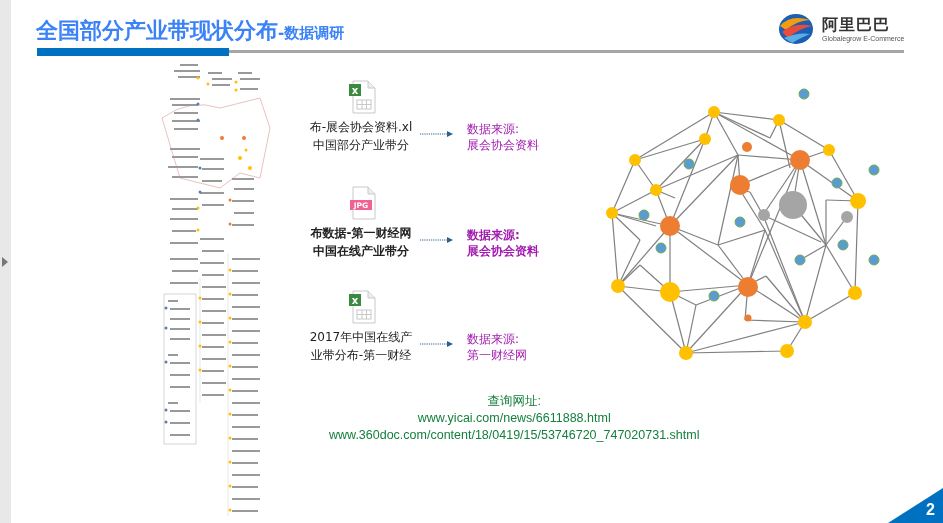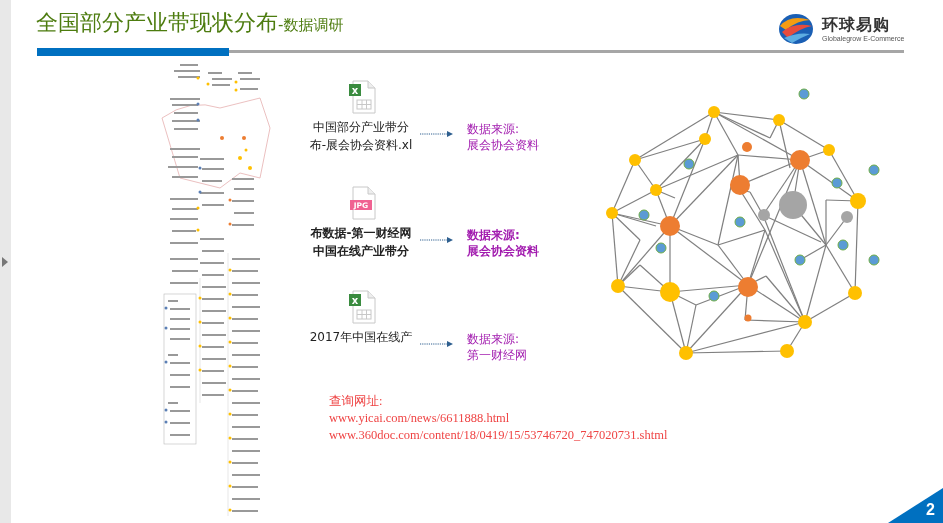--- a/index.html
+++ b/index.html
@@ -1,35 +1,35 @@
 <!DOCTYPE html>
 <html><head>
 <meta charset="utf-8">
 <style>
   * { margin:0; padding:0; box-sizing:border-box; }
   html, body { width:943px; height:523px; overflow:hidden; background:#ffffff; }
   body { position:relative; font-family:"Liberation Sans","DejaVu Sans",sans-serif; color:#333; }
   .left-stripe { position:absolute; left:0; top:0; width:11px; height:523px; background:#e8e8e8; }
   .play-icon { position:absolute; left:2px; top:257px; width:0; height:0; border-top:5px solid transparent; border-bottom:5px solid transparent; border-left:6px solid #777; }
-  .title { position:absolute; left:36px; top:8px; font-size:22px; font-weight:normal; color:#4d7c0f; font-family:"DejaVu Sans",sans-serif; letter-spacing:0px; white-space:nowrap; }
+  .title { position:absolute; left:36px; top:16px; font-size:22px; font-weight:bold; color:#3b82f6; font-family:"DejaVu Sans",sans-serif; letter-spacing:0px; white-space:nowrap; }
   .title .sub { font-size:15px; }
   .bar-blue { position:absolute; left:37px; top:48px; width:192px; height:8px; background:#0070c0; }
   .bar-gray { position:absolute; left:229px; top:50px; width:675px; height:3px; background:#a6a6a6; }
   .logo { position:absolute; left:776px; top:12px; display:flex; align-items:center; }
   .logo-mark { width:40px; height:34px; }
   .logo-text { margin-left:6px; }
   .logo-cn { font-size:16px; font-weight:bold; color:#333; font-family:"DejaVu Sans",sans-serif; letter-spacing:1px; line-height:18px; }
   .logo-en { font-size:7px; color:#555; line-height:9px; }
   .map-image { position:absolute; left:160px; top:58px; width:115px; height:458px; }
   .file-row { position:absolute; left:300px; width:300px; height:90px; }
   .file-icon { position:absolute; left:47px; top:0; width:30px; height:34px; }
   .file-caption { position:absolute; left:0; top:38px; width:122px; text-align:center; font-size:12px; line-height:18px; color:#222; font-family:"DejaVu Sans",sans-serif; white-space:nowrap; overflow:hidden; }
   .arrow { position:absolute; left:120px; top:51px; width:33px; height:6px; }
   .source { position:absolute; left:167px; top:41px; font-size:12px; line-height:16px; color:#a21caf; font-family:"DejaVu Sans",sans-serif; }
-  .urls { position:absolute; left:329px; top:393px; font-size:12.5px; line-height:17px; color:#ef4444; font-family:Liberation Serif, serif; white-space:nowrap; }
+  .urls { position:absolute; left:329px; top:393px; font-size:12.5px; line-height:17px; color:#15803d; font-family:Liberation Sans, sans-serif; white-space:nowrap;text-align:center; }
   .network { position:absolute; left:600px; top:80px; width:290px; height:290px; }
   .page-corner { position:absolute; right:0; bottom:0; width:55px; height:35px; }
   .page-num { position:absolute; right:8px; bottom:4px; font-size:16px; color:#fff; font-weight:bold; }
 </style>
 </head>
 <body>
 
 <div class="left-stripe"></div>
 <div class="play-icon"></div>
 
@@ -38,21 +38,21 @@
 <div class="bar-gray"></div>
 
 <div class="logo">
   <svg class="logo-mark" viewBox="0 0 40 34">
     <ellipse cx="20" cy="17" rx="17" ry="15" fill="#1a5fb4"></ellipse>
     <path d="M4 14 Q14 2 34 8 Q22 8 10 18 Z" fill="#f39c12"></path>
     <path d="M6 20 Q18 10 36 14 Q24 16 12 26 Z" fill="#e74c3c"></path>
     <path d="M8 26 Q22 20 34 22 Q24 26 16 31 Z" fill="#5dade2"></path>
   </svg>
   <div class="logo-text">
-    <div class="logo-cn">环球易购</div>
+    <div class="logo-cn">阿里巴巴</div>
     <div class="logo-en">Globalegrow E-Commerce</div>
   </div>
 </div>
 
 <svg class="map-image" viewBox="0 0 115 458">
   <rect x="0" y="0" width="115" height="458" fill="#fff"></rect>
   <path d="M2 60 Q30 40 60 50 L100 40 L110 70 L100 120 L80 115 L60 130 L20 120 Z" fill="none" stroke="#e6b0b0" stroke-width="0.8"></path>
   <g fill="#999">
     <rect x="20" y="6" width="18" height="2"></rect>
       <rect x="14" y="12" width="26" height="2"></rect>
@@ -199,22 +199,22 @@
     <path d="M6 1 H21 L28 8 V33 H6 Z" fill="#fff" stroke="#c8c8c8"></path>
     <path d="M21 1 V8 H28" fill="#eee" stroke="#c8c8c8"></path>
     <rect x="10" y="20" width="14" height="9" fill="none" stroke="#c8c8c8"></rect>
     <line x1="10" y1="24.5" x2="24" y2="24.5" stroke="#c8c8c8"></line>
     <line x1="15" y1="20" x2="15" y2="29" stroke="#c8c8c8"></line>
     <line x1="19.5" y1="20" x2="19.5" y2="29" stroke="#c8c8c8"></line>
     <rect x="2" y="4" width="12" height="12" fill="#3a8b3f"></rect>
     <text x="8" y="14" font-size="10" fill="#fff" text-anchor="middle" font-weight="bold" font-family="DejaVu Sans, sans-serif">x</text>
   </svg>
   <div class="file-caption">
+    <div>布-展会协会资料.xl</div>
     <div>中国部分产业带分</div>
-    <div>布-展会协会资料.xl</div>
   </div>
   <svg class="arrow" viewBox="0 0 33 6">
     <line x1="0" y1="3" x2="27" y2="3" stroke="#2e5f8f" stroke-width="1" stroke-dasharray="1.2 1"></line>
     <polygon points="27,0 33,3 27,6" fill="#2e5f8f"></polygon>
   </svg>
   <div class="source">
     <div>数据来源:</div>
     <div>展会协会资料</div>
   </div>
 </div>
@@ -246,20 +246,21 @@
     <path d="M21 1 V8 H28" fill="#eee" stroke="#c8c8c8"></path>
     <rect x="10" y="20" width="14" height="9" fill="none" stroke="#c8c8c8"></rect>
     <line x1="10" y1="24.5" x2="24" y2="24.5" stroke="#c8c8c8"></line>
     <line x1="15" y1="20" x2="15" y2="29" stroke="#c8c8c8"></line>
     <line x1="19.5" y1="20" x2="19.5" y2="29" stroke="#c8c8c8"></line>
     <rect x="2" y="4" width="12" height="12" fill="#3a8b3f"></rect>
     <text x="8" y="14" font-size="10" fill="#fff" text-anchor="middle" font-weight="bold" font-family="DejaVu Sans, sans-serif">x</text>
   </svg>
   <div class="file-caption">
     <div>2017年中国在线产</div>
+    <div>业带分布-第一财经</div>
   </div>
   <svg class="arrow" viewBox="0 0 33 6">
     <line x1="0" y1="3" x2="27" y2="3" stroke="#2e5f8f" stroke-width="1" stroke-dasharray="1.2 1"></line>
     <polygon points="27,0 33,3 27,6" fill="#2e5f8f"></polygon>
   </svg>
   <div class="source">
     <div>数据来源:</div>
     <div>第一财经网</div>
   </div>
 </div>

